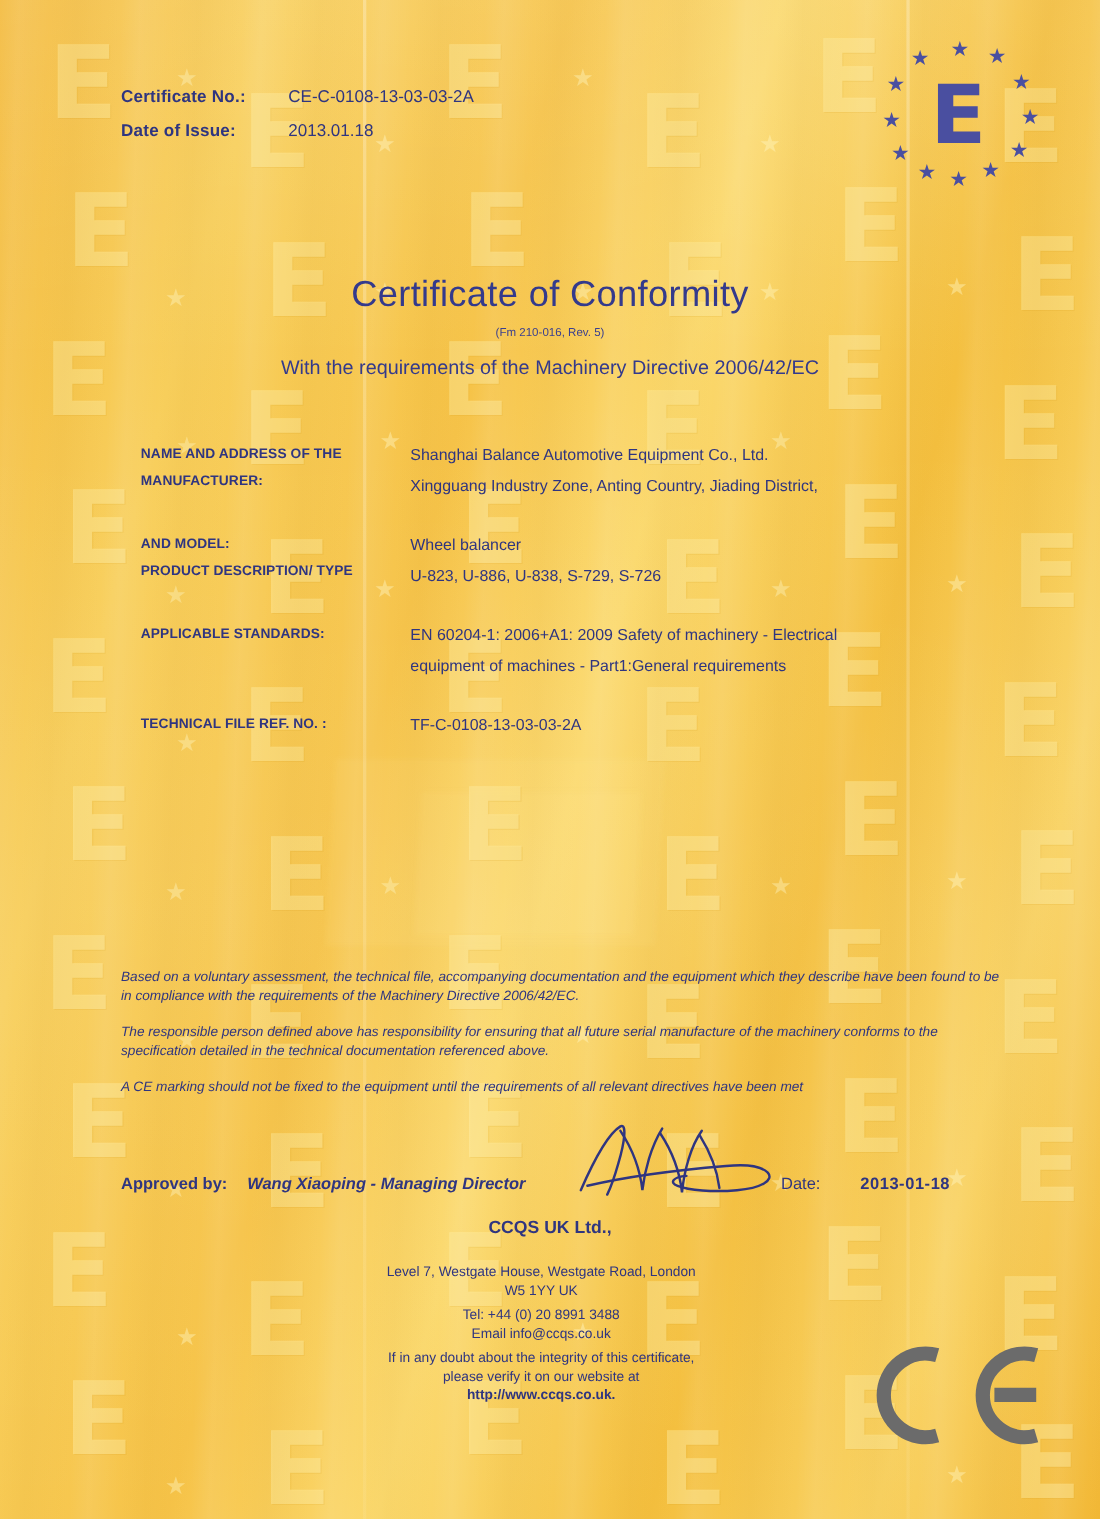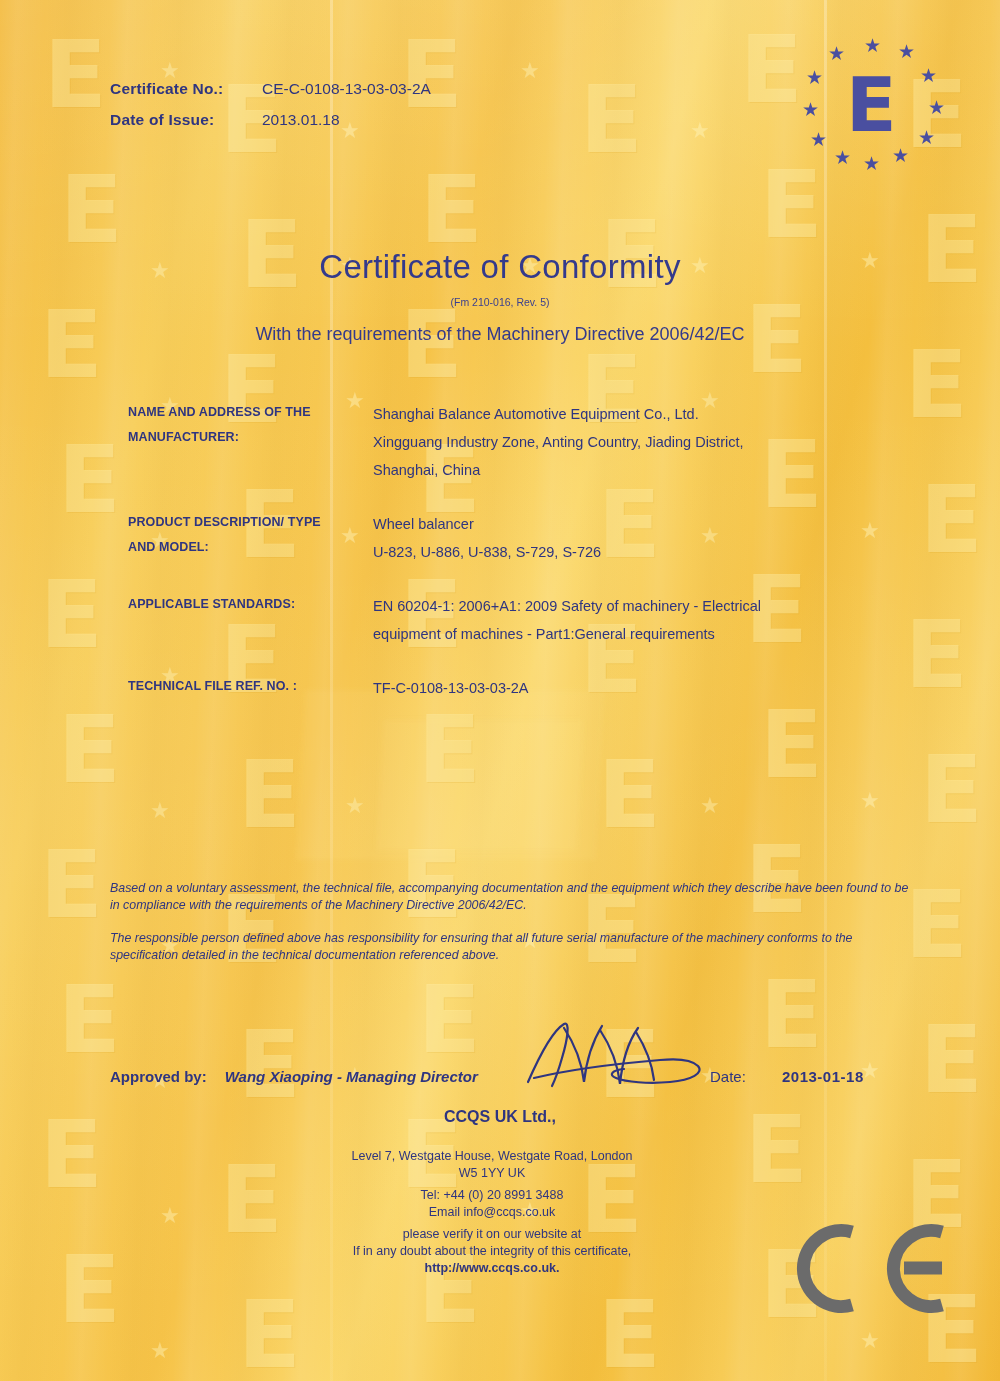--- a/index.html
+++ b/index.html
@@ -430,28 +430,27 @@
     <div class="fields">
 
       <div class="field">
         <div class="field-label">
           <div>NAME AND ADDRESS OF THE</div>
           <div>MANUFACTURER:</div>
         </div>
         <div class="field-value">
           <div>Shanghai Balance Automotive Equipment Co., Ltd.</div>
           <div>Xingguang Industry Zone, Anting Country, Jiading District,</div>
-          <div>Shanghai, China</div>
         </div>
       </div>
 
       <div class="field">
         <div class="field-label">
+          <div>AND MODEL:</div>
           <div>PRODUCT DESCRIPTION/ TYPE</div>
-          <div>AND MODEL:</div>
         </div>
         <div class="field-value">
           <div>Wheel balancer</div>
           <div>U-823, U-886, U-838, S-729, S-726</div>
         </div>
       </div>
 
       <div class="field">
         <div class="field-label">
           <div>APPLICABLE STANDARDS:</div>
@@ -469,20 +468,21 @@
         <div class="field-value">
           <div>TF-C-0108-13-03-03-2A</div>
         </div>
       </div>
 
     </div>
 
     <div class="statements">
       <p>Based on a voluntary assessment, the technical file, accompanying documentation and the equipment which they describe have been found to be in compliance with the requirements of the Machinery Directive 2006/42/EC.</p>
       <p class="tight">The responsible person defined above has responsibility for ensuring that all future serial manufacture of the machinery conforms to the specification detailed in the technical documentation referenced above.</p>
+      <p>A CE marking should not be fixed to the equipment until the requirements of all relevant directives have been met</p>
     </div>
 
     <svg class="signature" viewBox="0 0 190 80">
       <g fill="none" stroke="#2f3580" stroke-width="2.2" stroke-linecap="round">
         <path d="M8,66 C22,34 34,14 44,8 C50,5 48,22 42,42 C38,56 34,66 32,70"></path>
         <path d="M44,12 C56,30 62,48 64,66 C66,48 72,26 82,10"></path>
         <path d="M80,14 C92,32 98,50 100,68 C102,48 108,26 118,12"></path>
         <path d="M116,16 C126,32 132,48 134,64"></path>
         <path d="M14,62 C48,54 92,48 140,44 C160,42 172,44 178,50 C184,57 172,64 150,66 C128,68 106,66 96,62 C88,59 92,54 104,53"></path>
       </g>
@@ -496,22 +496,22 @@
     </div>
 
     <div class="company">CCQS UK Ltd.,</div>
     <div class="addr">
       <div>Level 7, Westgate House, Westgate Road, London</div>
       <div>W5 1YY UK</div>
       <span class="gap"></span>
       <div>Tel: +44 (0) 20 8991 3488</div>
       <div>Email info@ccqs.co.uk</div>
       <span class="gap"></span>
+      <div>If in any doubt about the integrity of this certificate,</div>
       <div>please verify it on our website at</div>
-      <div>If in any doubt about the integrity of this certificate,</div>
       <a href="#">http://www.ccqs.co.uk.</a>
     </div>
 
     <svg class="ce-mark" viewBox="0 0 170 105">
       <g fill="none" stroke="#6b6b6b" stroke-width="13">
         <path d="M70,16 A38,38 0 1,0 70,89"></path>
         <path d="M160,16 A38,38 0 1,0 160,89"></path>
         <path d="M122,52 H160"></path>
       </g>
     </svg>

